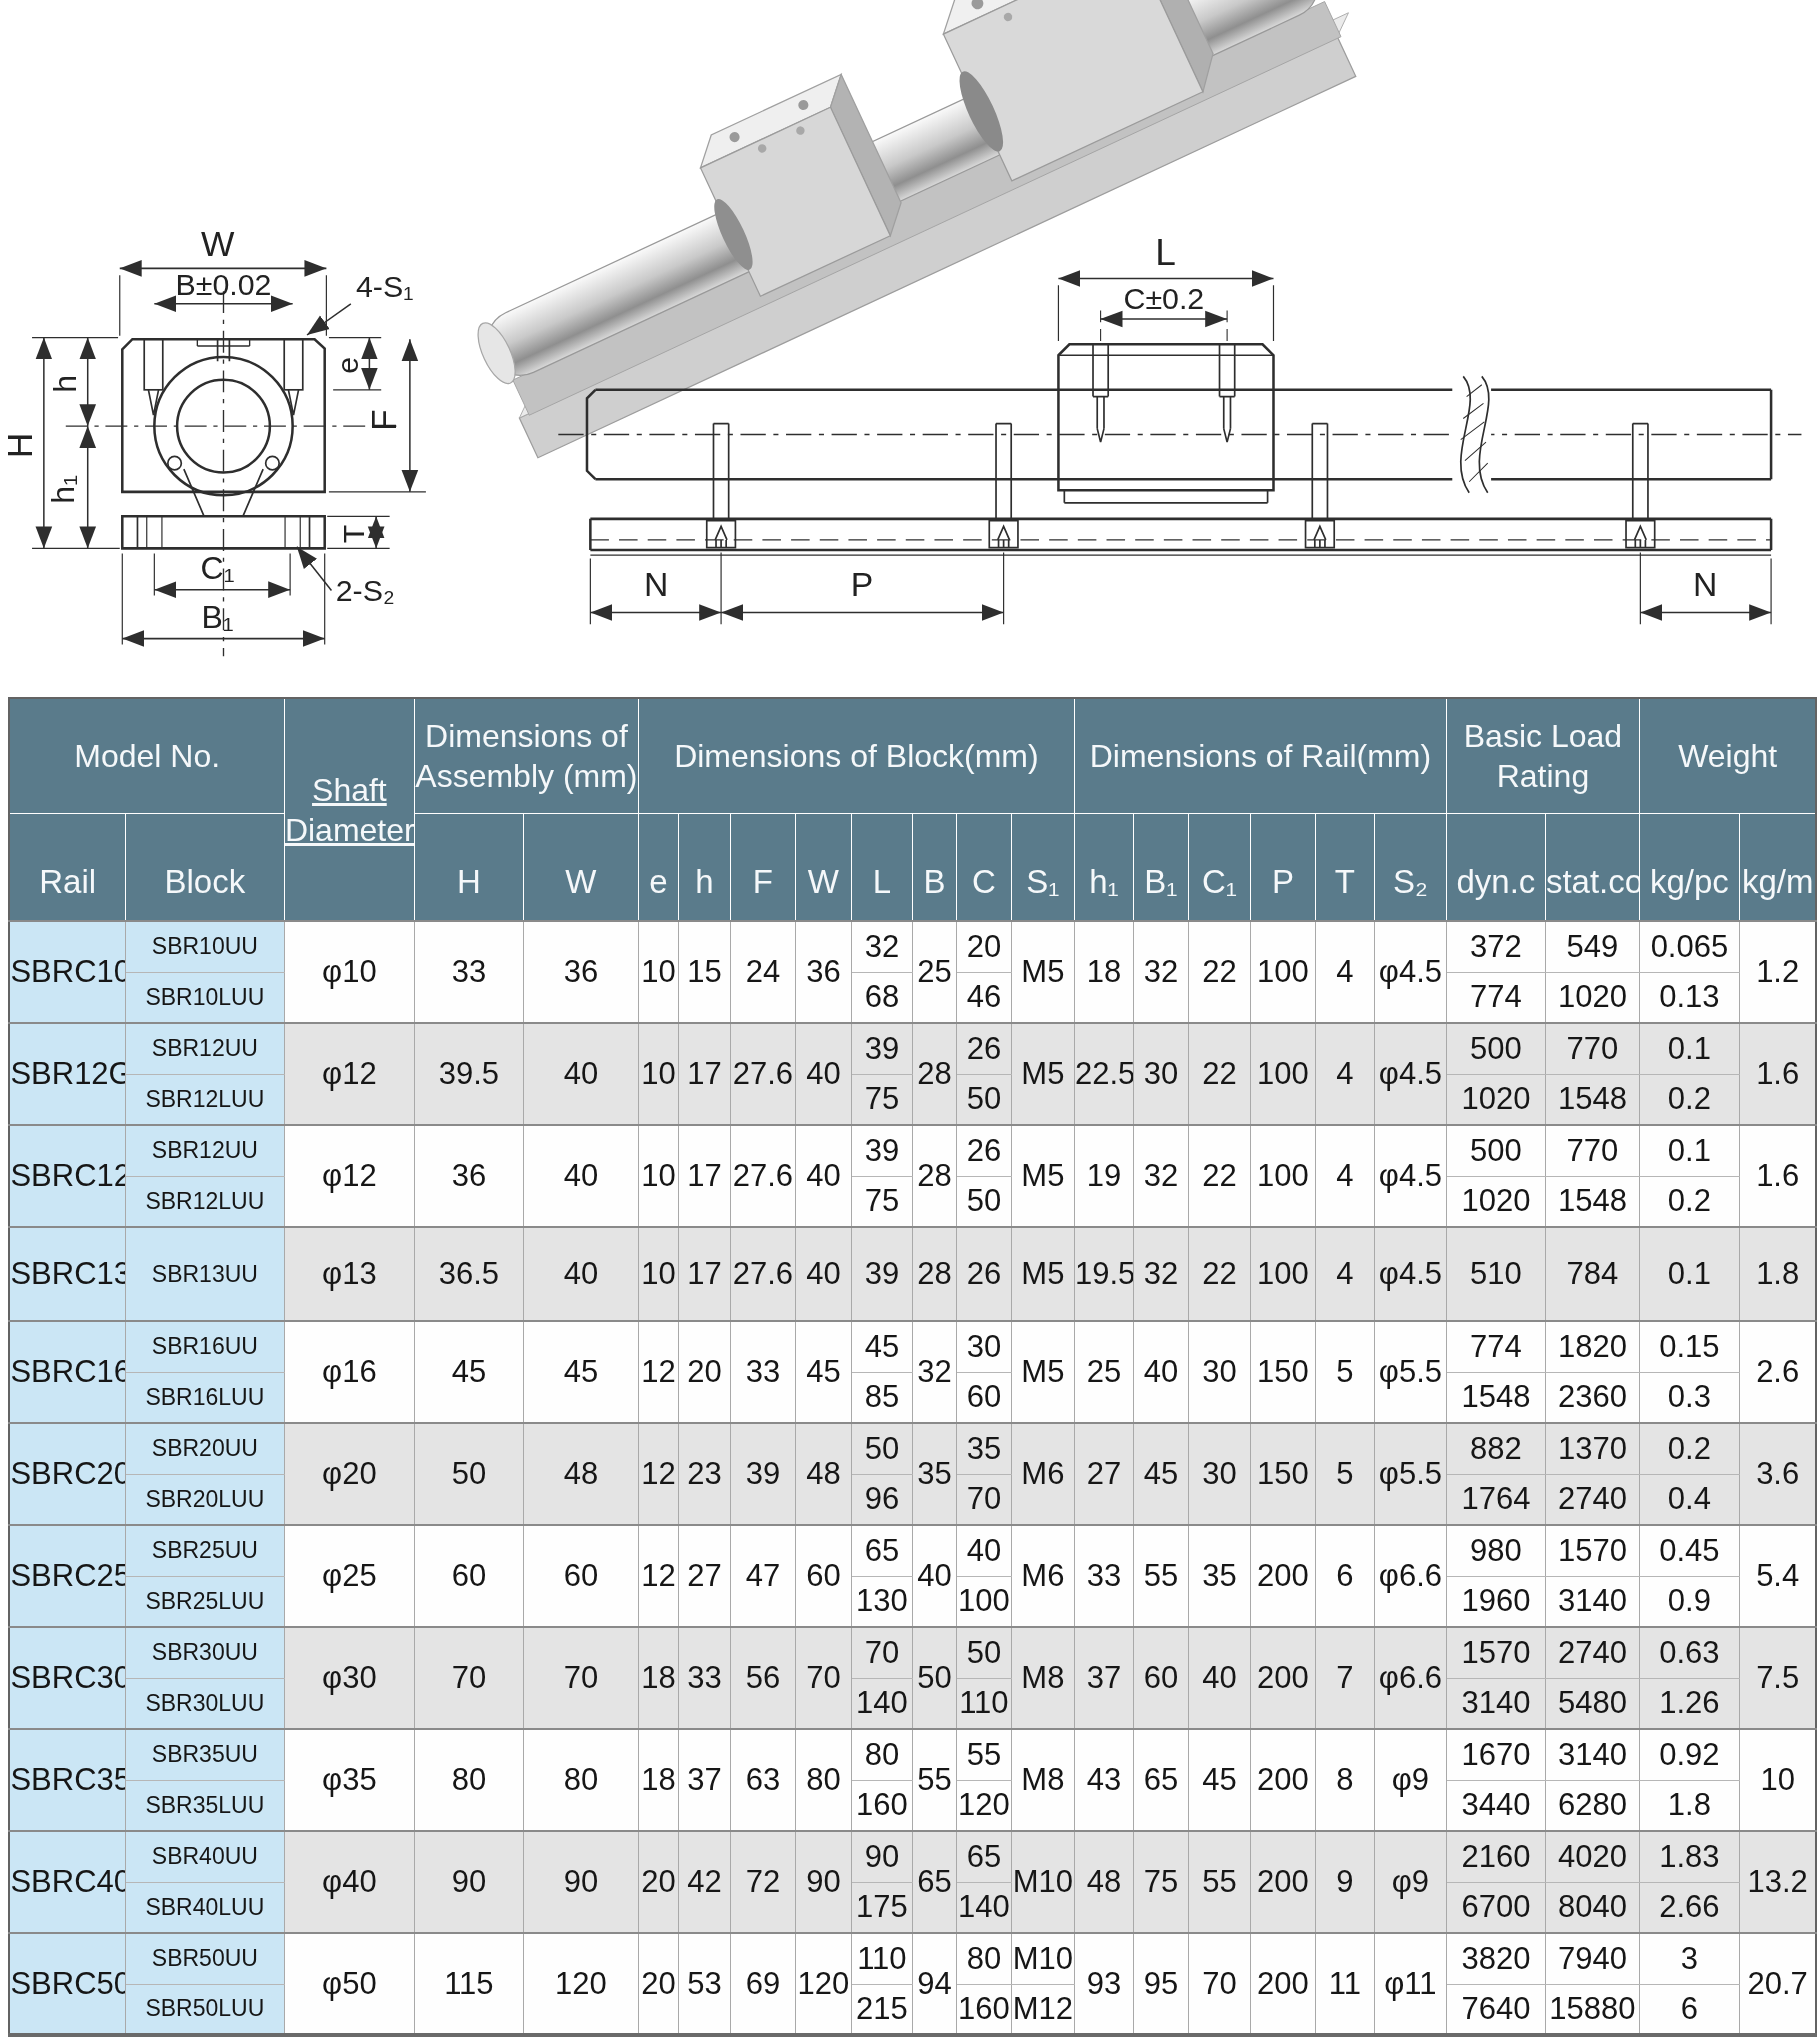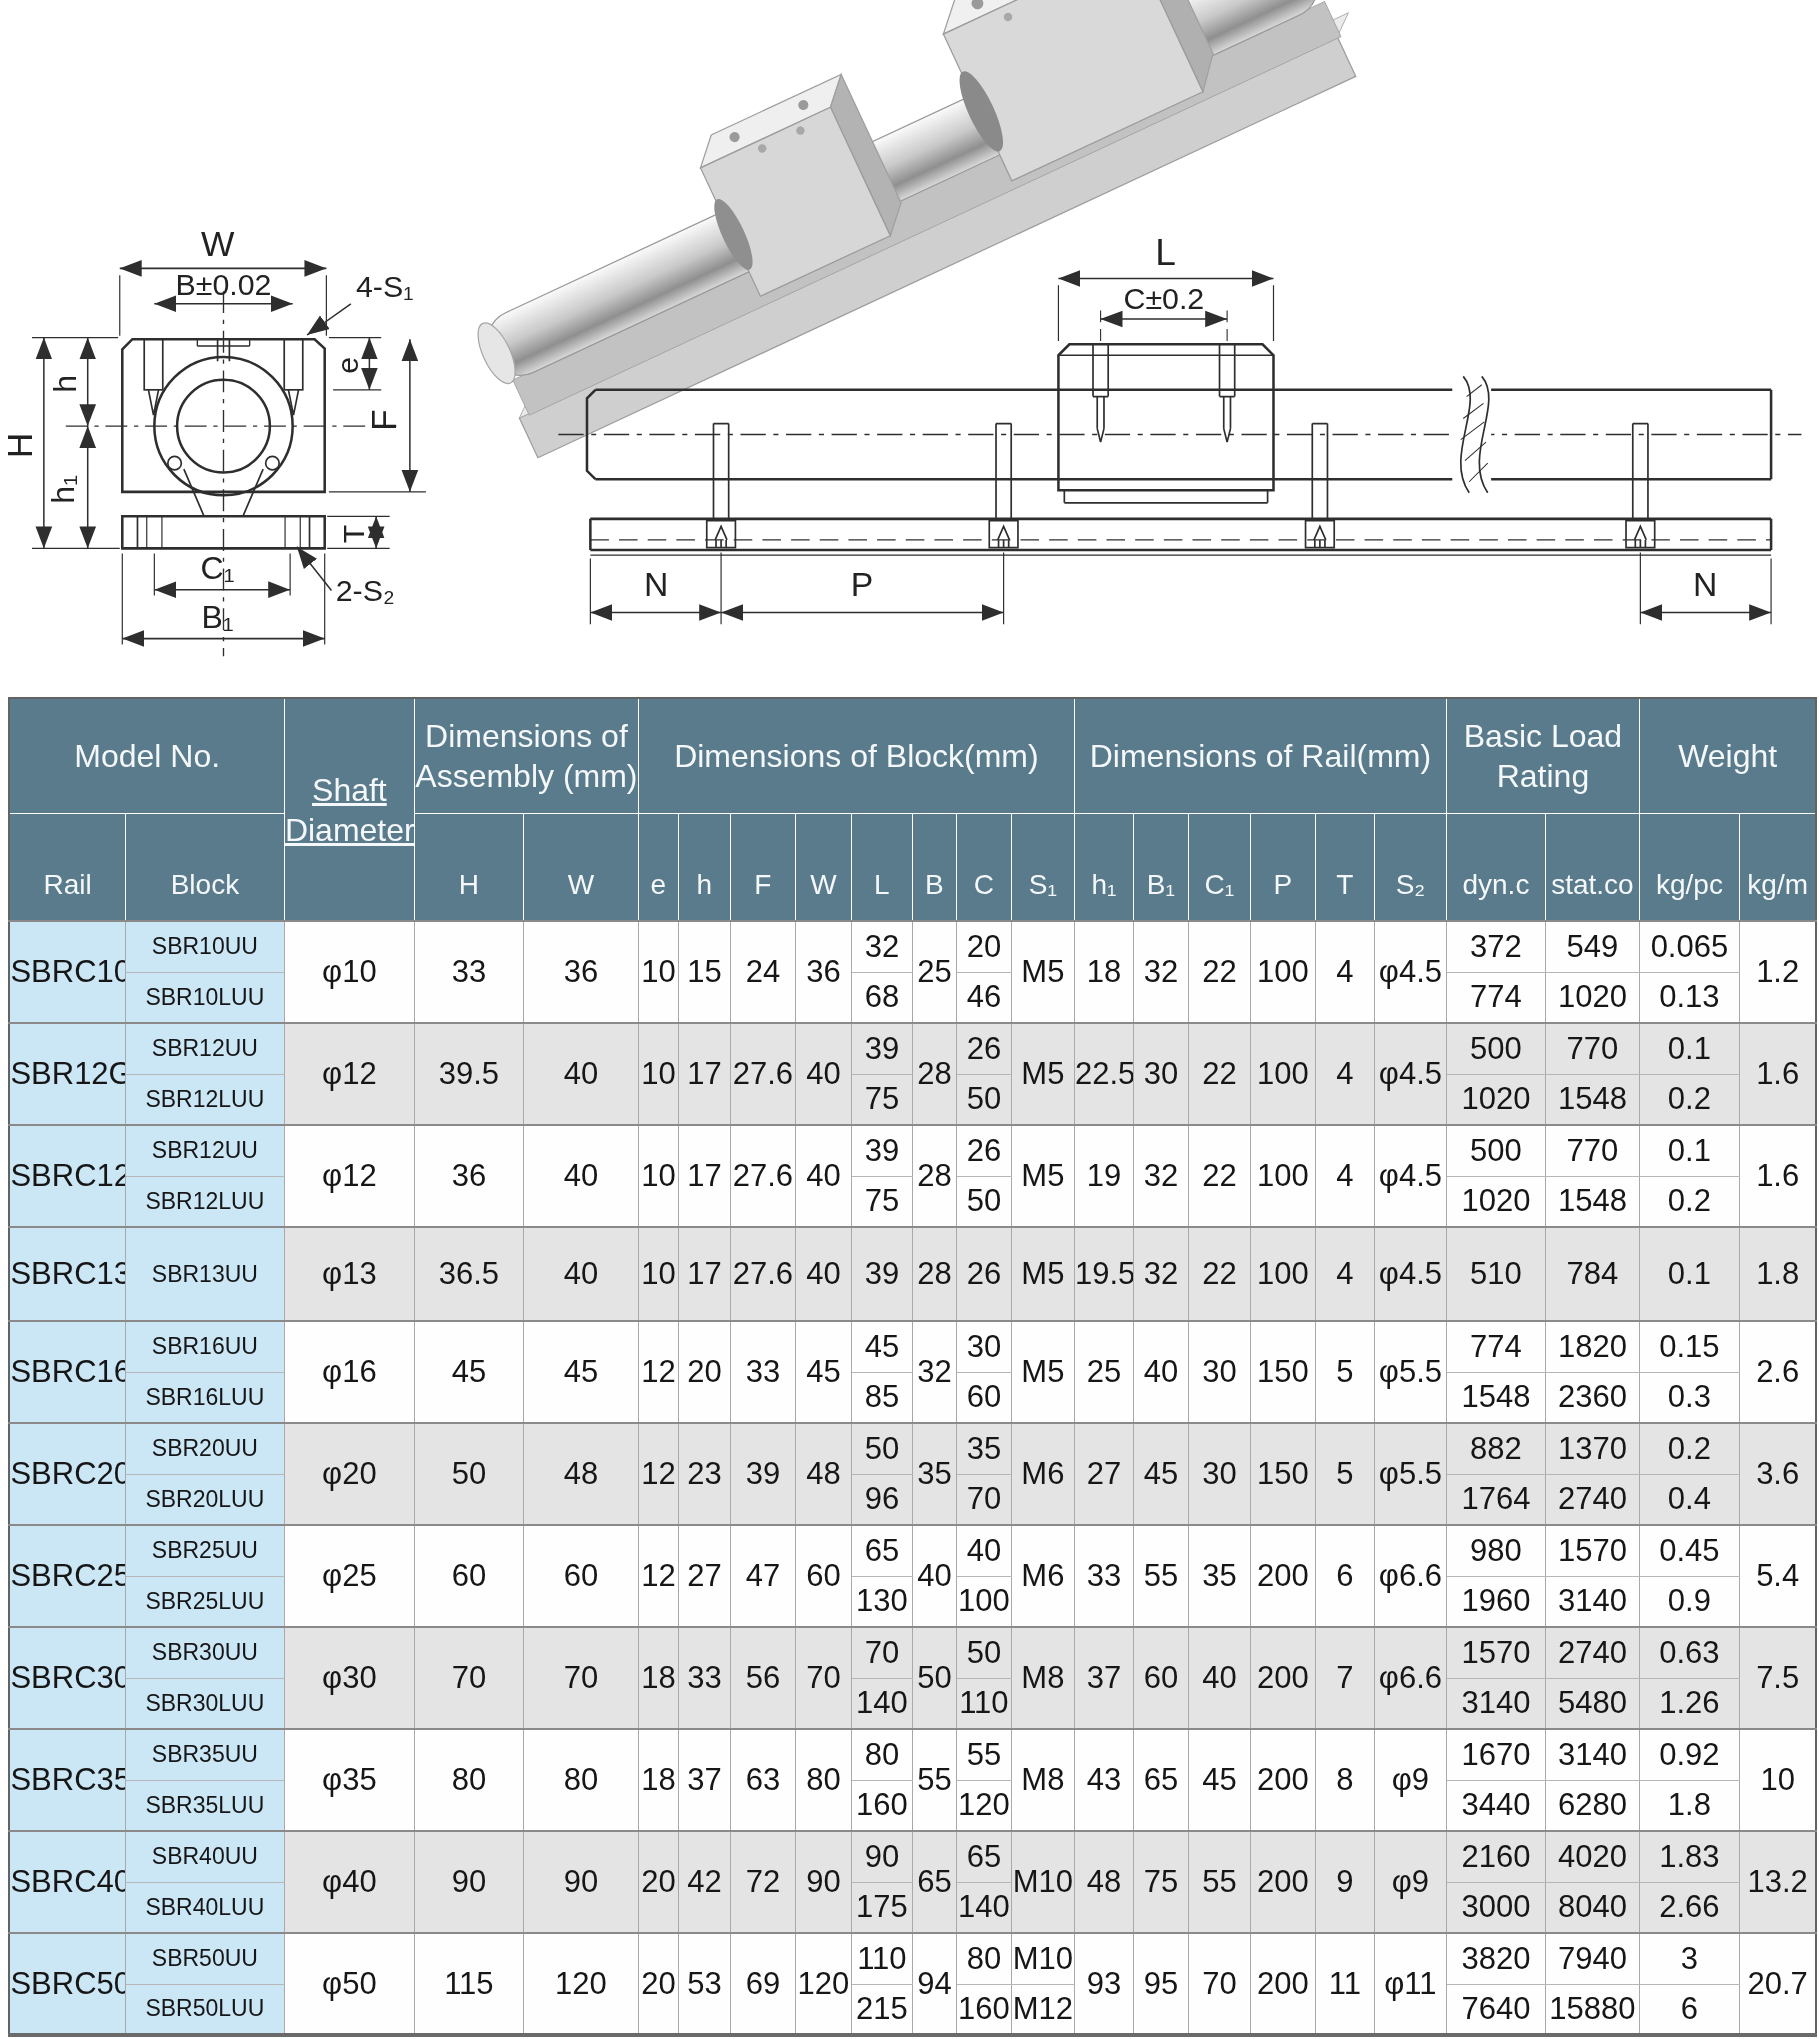--- a/index.html
+++ b/index.html
@@ -7,21 +7,21 @@
   .diagram-area{position:relative;width:1820px;height:697px;background:#fff;}
   .diagram-area svg{position:absolute;left:0;top:0;}
   svg text{fill:#222;font-family:"Liberation Sans","DejaVu Sans",sans-serif;}
 
   table.spec{border-collapse:collapse;table-layout:fixed;width:1803px;margin-left:8.4px;border:2.5px solid #636363;border-bottom:4.2px solid #6a6a6a;}
   table.spec th,table.spec td{text-align:center;vertical-align:middle;padding:0;overflow:hidden;box-sizing:border-box;}
   thead th{background:#5a7b8b;color:#f5f8fa;font-weight:400;border:1.7px solid rgba(255,255,255,.5);}
   tr.hrow1{height:115px;}
   tr.hrow1 th{font-size:32px;line-height:1.25;}
   tr.hrow2{height:108px;}
-  tr.hrow2 th{font-size:28px;vertical-align:bottom;padding-bottom:18.6px;margin-left:42px;}
+  tr.hrow2 th{font-size:33px;vertical-align:bottom;padding-bottom:18.6px;margin-left:42px;}
   th.mid{vertical-align:middle !important;padding-bottom:0 !important;font-size:30px;text-decoration:underline;}
   tbody td{border:1.7px solid #a9a9a9;font-size:31px;color:#161616;background:#fefefe;}
   tbody tr.shade td{background:#e4e4e4;}
   tbody td.blue{background:#cbe6f5 !important;}
   tbody td.blk{font-size:23px;}
   tbody tr.gstart td{border-top:2.5px solid #8a8a8a;}
   tbody td.split{border-bottom:1.3px solid #b6b6b6;}
   tbody td.splitb{border-top:1.3px solid #b6b6b6;}
   tr.h2{height:51px;} tr.h1{height:94px;}
 </style>
@@ -547,21 +547,21 @@
         <td rowspan="2">φ9</td>
         <td class="split">2160</td>
         <td class="split">4020</td>
         <td class="split">1.83</td>
         <td rowspan="2">13.2</td>
       </tr>
       <tr class="shade h2">
         <td class="blue blk splitb">SBR40LUU</td>
         <td class="splitb">175</td>
         <td class="splitb">140</td>
-        <td class="splitb">3000</td>
+        <td class="splitb">6700</td>
         <td class="splitb">8040</td>
         <td class="splitb">2.66</td>
       </tr>
       <tr class="gstart h2">
         <td rowspan="2" class="blue">SBRC50</td>
         <td class="blue blk split">SBR50UU</td>
         <td rowspan="2">φ50</td>
         <td rowspan="2">115</td>
         <td rowspan="2">120</td>
         <td rowspan="2">20</td>

